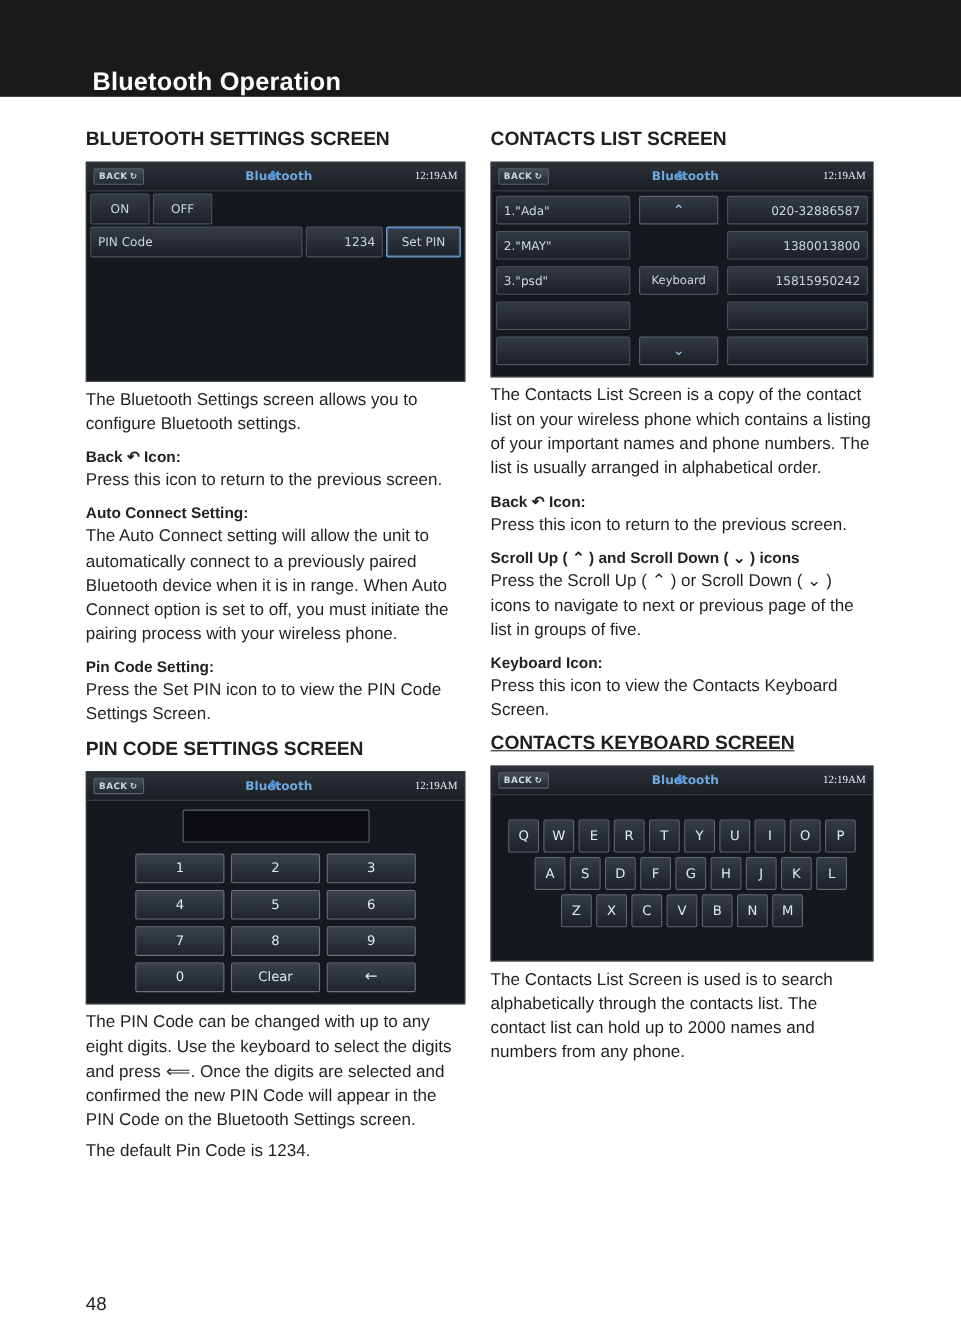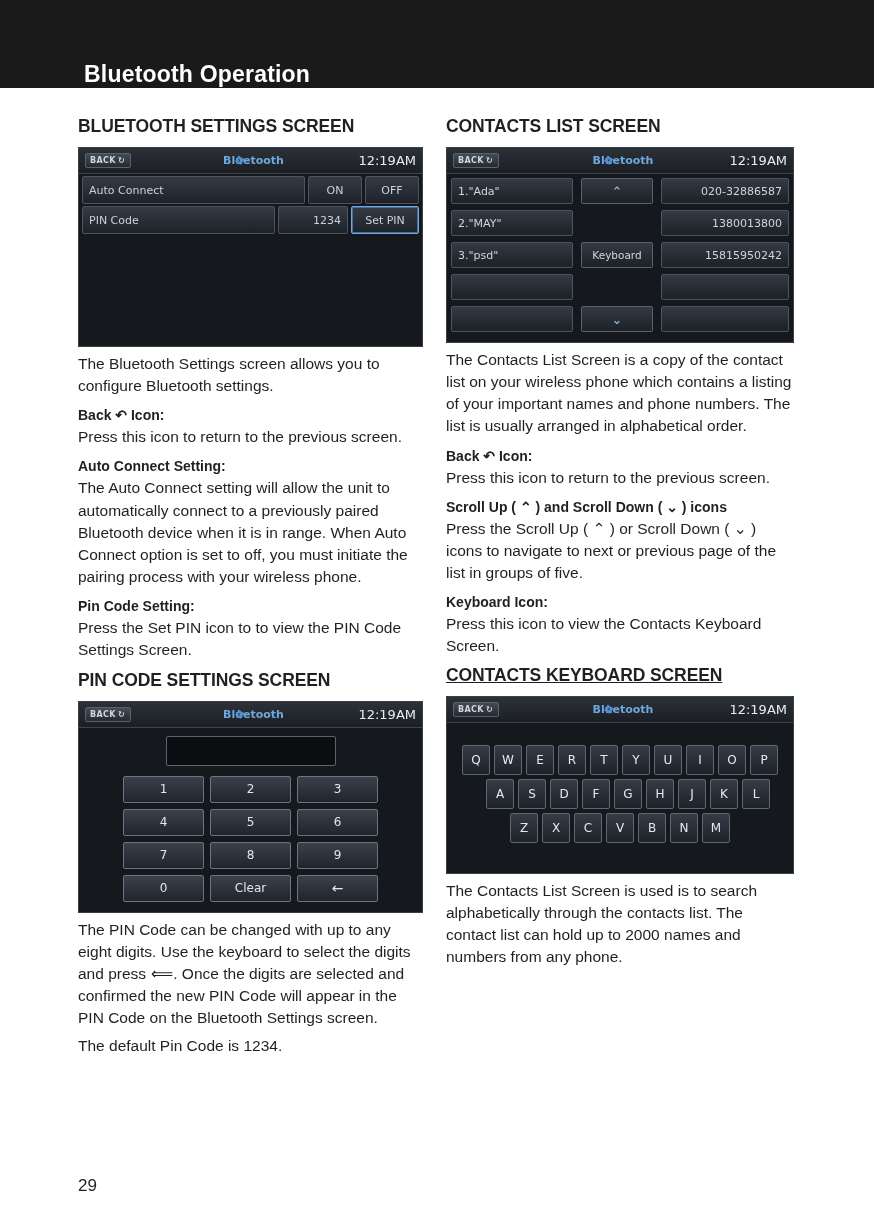--- a/index.html
+++ b/index.html
@@ -93,22 +93,23 @@
     left: 6px; right: 0;
     text-align: center;
     color: #6fa8dc;
     font-size: 11px;
     font-weight: bold;
     pointer-events: none;
   }
   .clock {
     margin-left: auto;
     color: #e8edf2;
-    font-size: 13px;
+    font-size: 10px;
     z-index: 2;
+    font-family: Liberation Serif, serif;
   }
   .bticon {
     margin-left: auto;
     margin-right: 10px;
     color: #4f8fd6;
     font-size: 13px;
     z-index: 2;
     transform: rotate(-12deg);
   }
   .scr-body { position: relative; }
@@ -242,21 +243,20 @@
 
     <div class="screen" style="height:200px;">
       <div class="topbar">
         <span class="back-btn"><span>BACK</span>↻</span>
         <span class="bt-title">Bluetooth</span>
         <span class="bticon">❖</span>
         <span class="clock">12:19AM</span>
       </div>
       <div class="scr-body">
         <div class="row">
-          <div class="cell lbl">Auto Connect</div>
           <div class="cell btn">ON</div>
           <div class="cell btn">OFF</div>
         </div>
         <div class="row">
           <div class="cell lbl">PIN Code</div>
           <div class="cell val" style="width:70px;">1234</div>
           <div class="cell btn wide hl">Set PIN</div>
         </div>
       </div>
     </div>
@@ -394,13 +394,13 @@
           <div class="kbkey">M</div>
         </div>
       </div>
     </div>
 
     <p class="body">The Contacts List Screen is used is to search alphabetically through the contacts list. The contact list can hold up to 2000 names and numbers from any phone.</p>
   </div>
 
 </div>
 
-<div class="pg">29</div>
+<div class="pg">48</div>
 
 </body></html>

